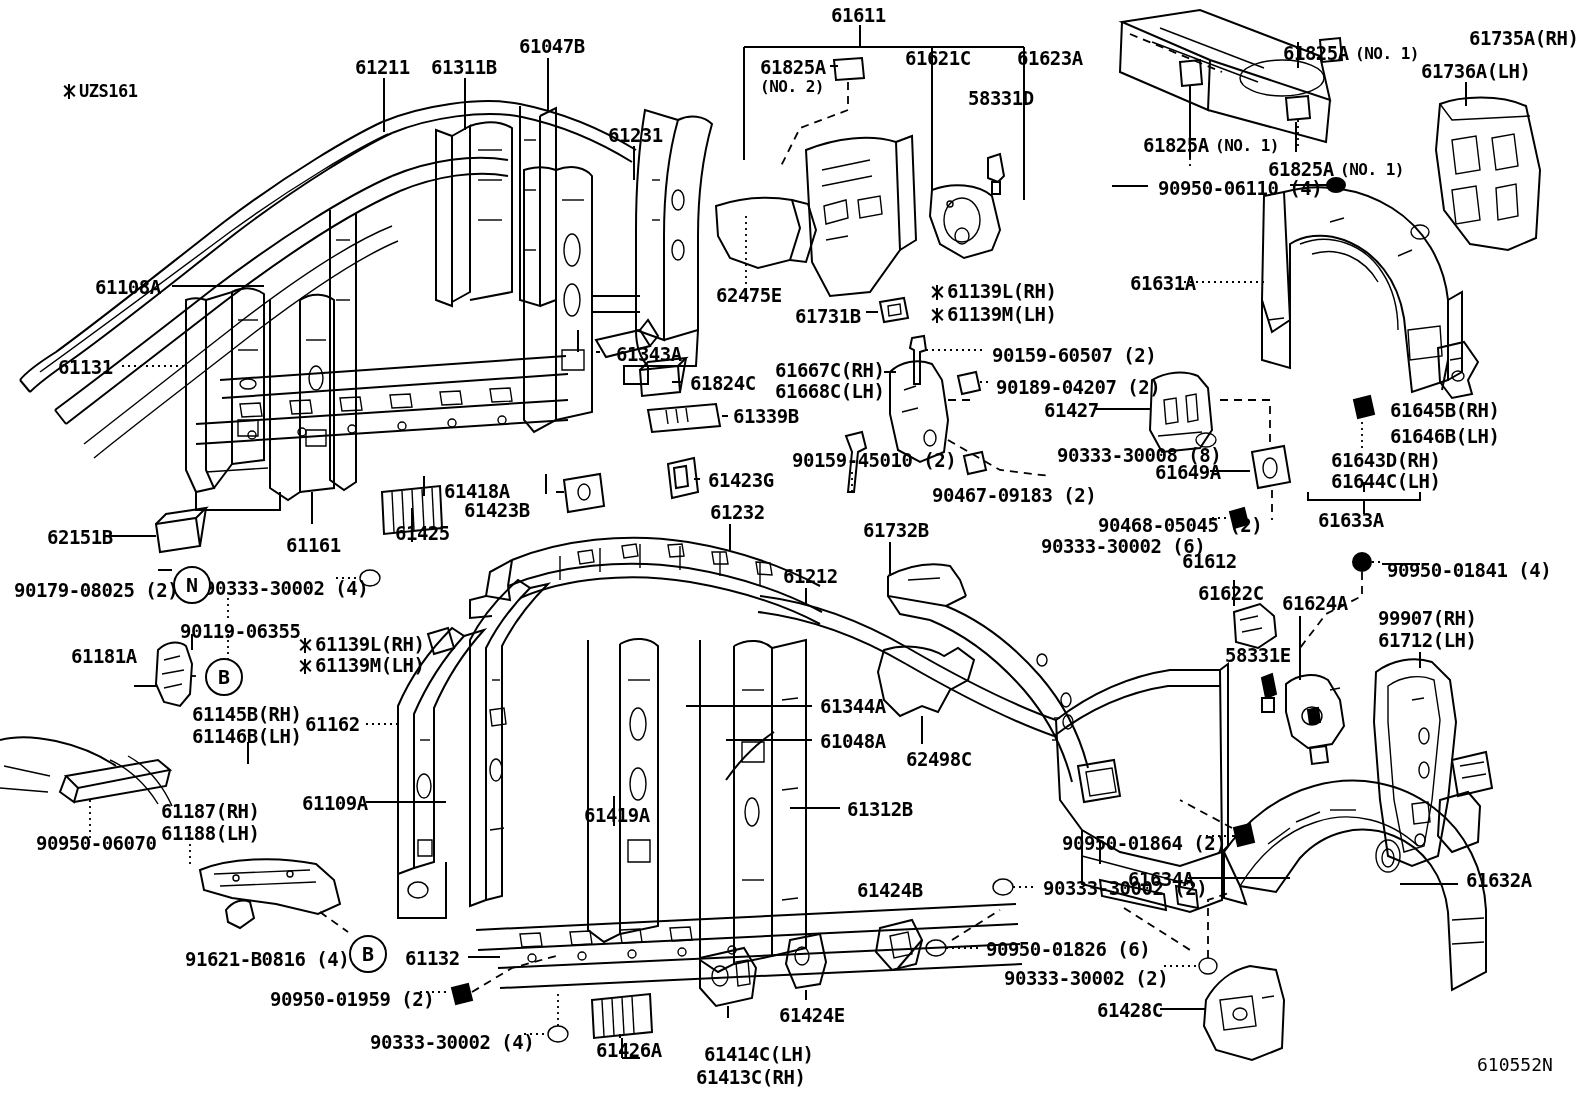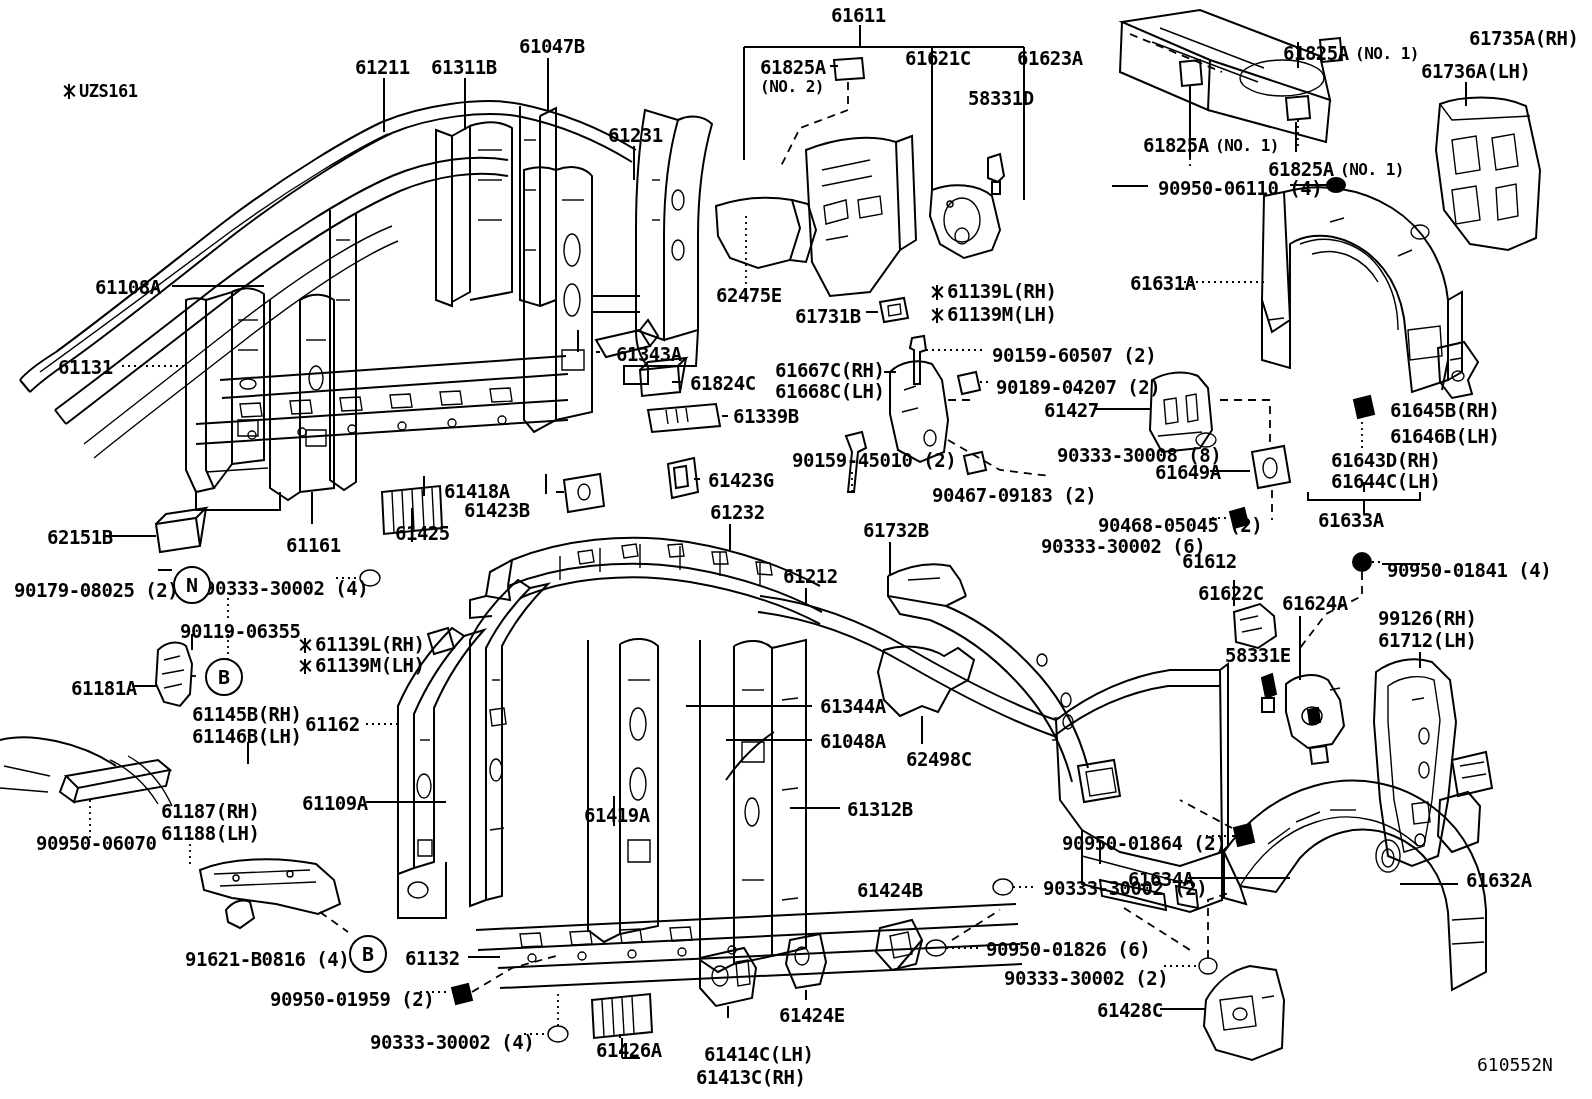--- a/index.html
+++ b/index.html
@@ -637,32 +637,32 @@
       <div class="lbl " style="left: 1041px; top: 536px;">90333-30002 (6)</div>
       <div class="lbl " style="left: 1182px; top: 551px;">61612</div>
       <div class="lbl " style="left: 464px; top: 500px;">61423B</div>
       <div class="lbl " style="left: 444px; top: 481px;">61418A</div>
       <div class="lbl " style="left: 710px; top: 502px;">61232</div>
       <div class="lbl " style="left: 863px; top: 520px;">61732B</div>
       <div class="lbl " style="left: 783px; top: 566px;">61212</div>
       <div class="lbl " style="left: 1198px; top: 583px;">61622C</div>
       <div class="lbl " style="left: 1282px; top: 593px;">61624A</div>
       <div class="lbl " style="left: 1387px; top: 560px;">90950-01841 (4)</div>
-      <div class="lbl " style="left: 1378px; top: 608px;">99126(RH)</div>
+      <div class="lbl " style="left: 1378px; top: 608px;">99907(RH)</div>
       <div class="lbl " style="left: 1378px; top: 630px;">61712(LH)</div>
       <div class="lbl " style="left: 1225px; top: 645px;">58331E</div>
       <div class="lbl " style="left: 47px; top: 527px;">62151B</div>
       <div class="lbl " style="left: 286px; top: 535px;">61161</div>
       <div class="lbl " style="left: 395px; top: 523px;">61425</div>
       <div class="lbl " style="left: 14px; top: 580px;">90179-08025 (2)</div>
       <div class="lbl " style="left: 204px; top: 578px;">90333-30002 (4)</div>
       <div class="lbl " style="left: 180px; top: 621px;">90119-06355</div>
       <div class="lbl " style="left: 298px; top: 634px;"><span class="star"><span class="starv"></span></span><span>61139L(RH)</span></div>
       <div class="lbl " style="left: 298px; top: 655px;"><span class="star"><span class="starv"></span></span><span>61139M(LH)</span></div>
-      <div class="lbl " style="left: 71px; top: 678px; text-align: center;">61181A</div>
+      <div class="lbl " style="left: 71px; top: 646px; text-align: center;">61181A</div>
       <div class="lbl " style="left: 192px; top: 704px;">61145B(RH)</div>
       <div class="lbl " style="left: 192px; top: 726px;">61146B(LH)</div>
       <div class="lbl " style="left: 305px; top: 714px;">61162</div>
       <div class="lbl " style="left: 820px; top: 696px;">61344A</div>
       <div class="lbl " style="left: 820px; top: 731px;">61048A</div>
       <div class="lbl " style="left: 906px; top: 749px;">62498C</div>
       <div class="lbl " style="left: 161px; top: 801px;">61187(RH)</div>
       <div class="lbl " style="left: 161px; top: 823px;">61188(LH)</div>
       <div class="lbl " style="left: 302px; top: 793px; text-align: right;">61109A</div>
       <div class="lbl " style="left: 584px; top: 805px;">61419A</div>

